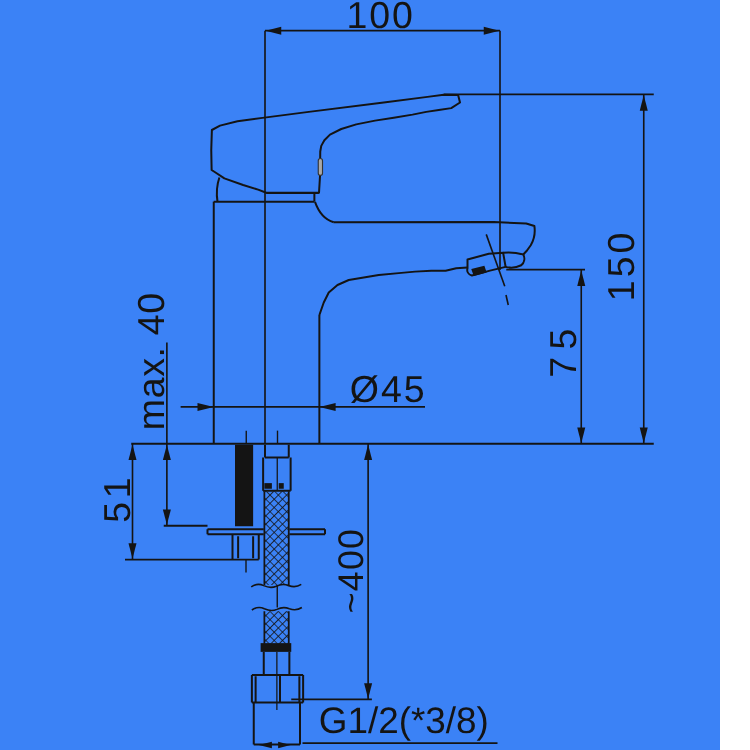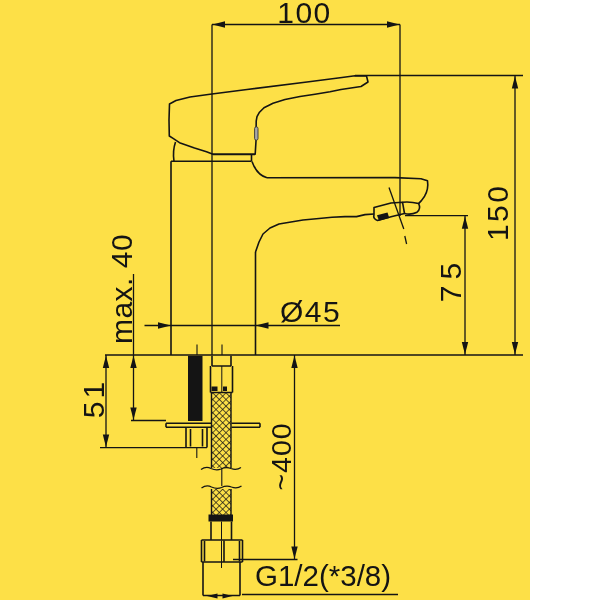--- a/index.html
+++ b/index.html
@@ -1,16 +1,16 @@
 <!DOCTYPE html>
 <html><head>
 <meta charset="utf-8">
 <style>
   html,body{margin:0;padding:0;background:#fff;}
-  #wrap{width:530px;height:600px;position:relative;background:#fde047;}
+  #wrap{width:576px;height:600px;position:relative;background:#3b82f6;}
   svg{display:block;}
   text{font-family:"Liberation Sans",sans-serif;fill:#141414;}
 </style>
 </head>
 <body>
 <div id="wrap">
 <svg width="600" height="600" viewBox="0 0 600 600">
 <defs>
   <pattern id="braid" patternUnits="userSpaceOnUse" width="4.7" height="4.7" patternTransform="rotate(45)">
     <path d="M0,0H4.7M0,0V4.7" stroke="#141414" stroke-width="1.35" fill="none"></path>

